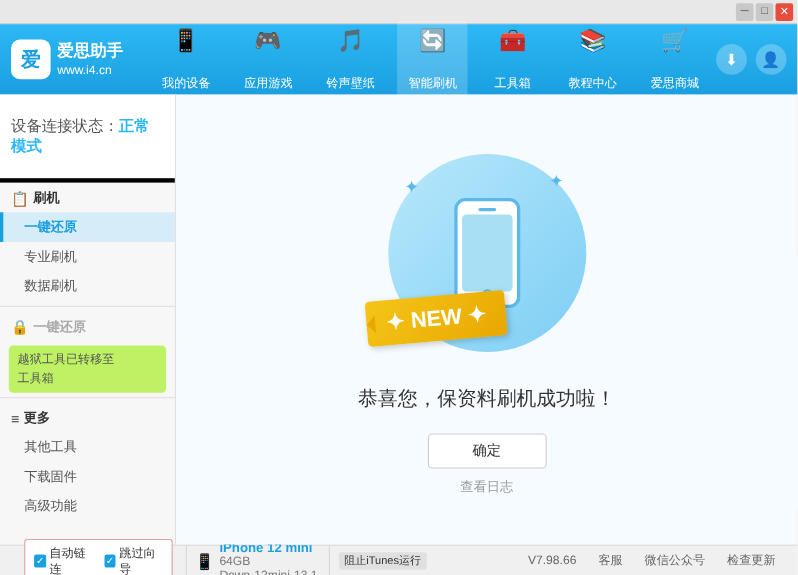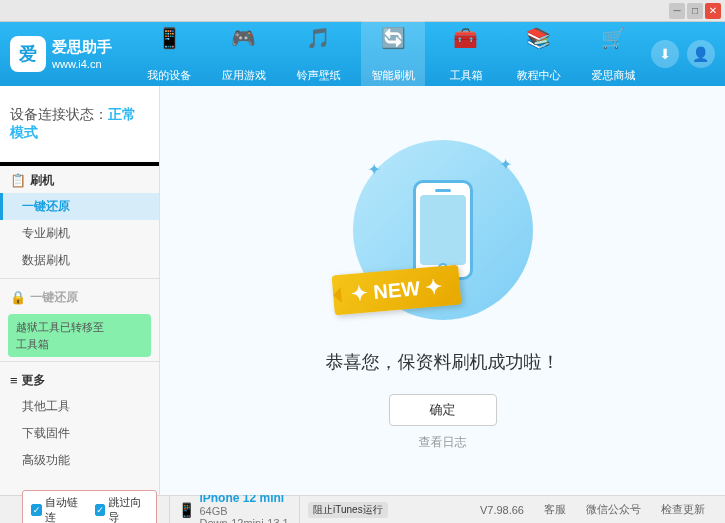--- a/index.html
+++ b/index.html
@@ -94,21 +94,21 @@
       font-size: 12px; color: #555; cursor: pointer;
     }
     .sidebar-item.active {
       background: #d6edf9; color: #1a9fe0; font-weight: bold;
       border-left: 3px solid #1a9fe0; padding-left: 19px;
     }
 
     .sidebar-disabled { color: #aaa !important; cursor: default !important; }
 
     .sidebar-info-box {
-      margin: 4px 8px; background: #86efac; border-radius: 4px;
+      margin: 4px 8px; background: #bef264; border-radius: 4px;
       padding: 5px 8px; font-size: 11px; color: #555; line-height: 1.5;
     }
 
     .sidebar-divider {
       border: none; border-top: 1px solid #e0e0e0; margin: 4px 0;
     }
 
     
     .content-panel {
       flex: 1; display: flex; flex-direction: column;

